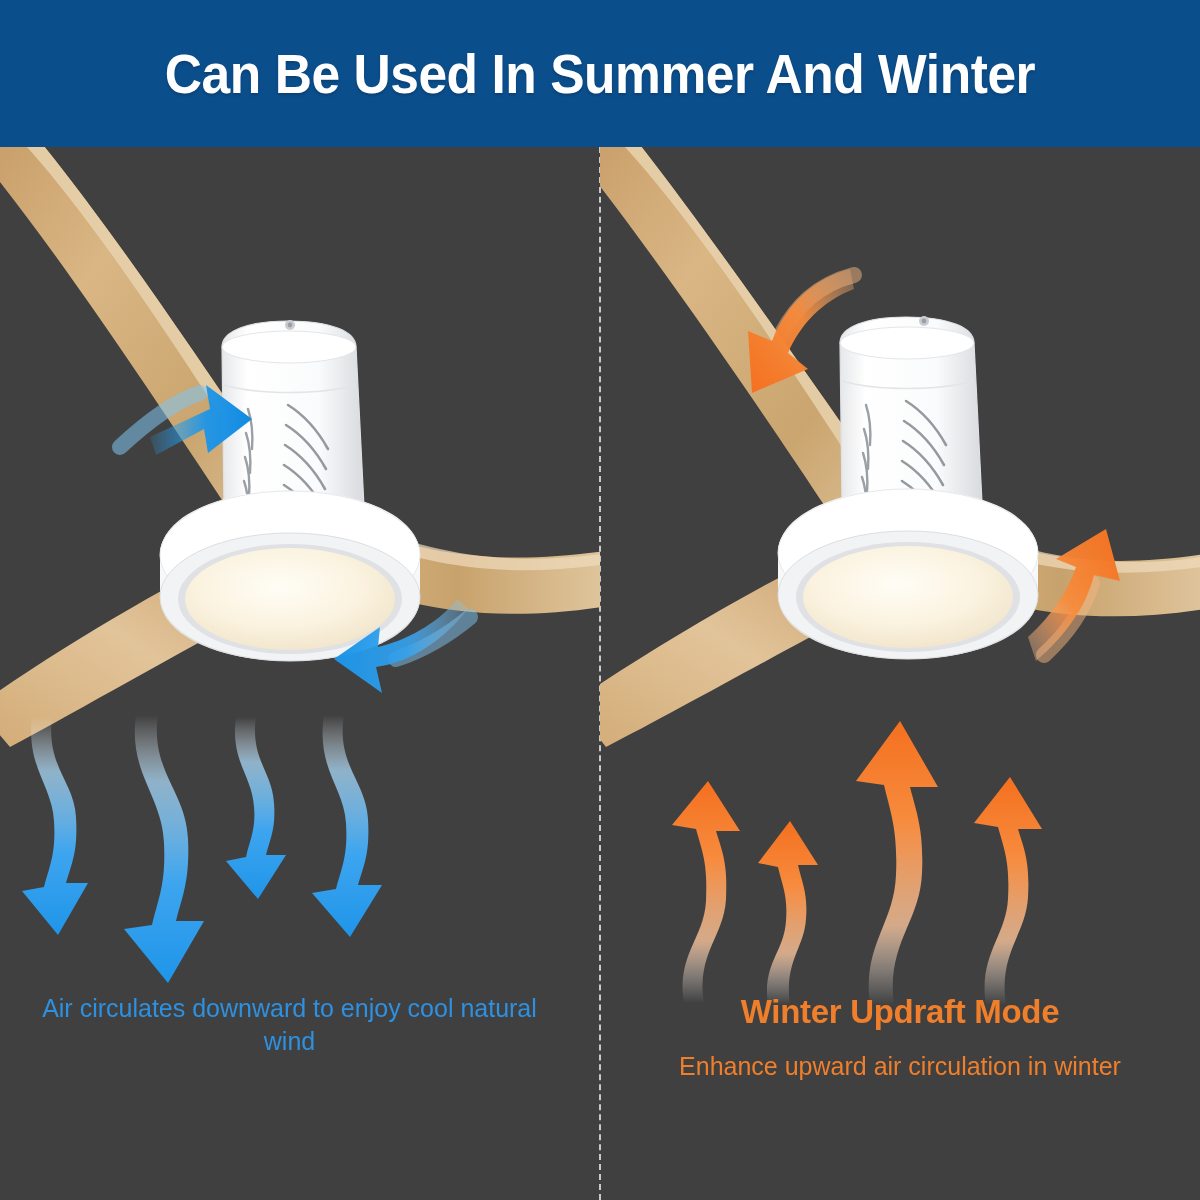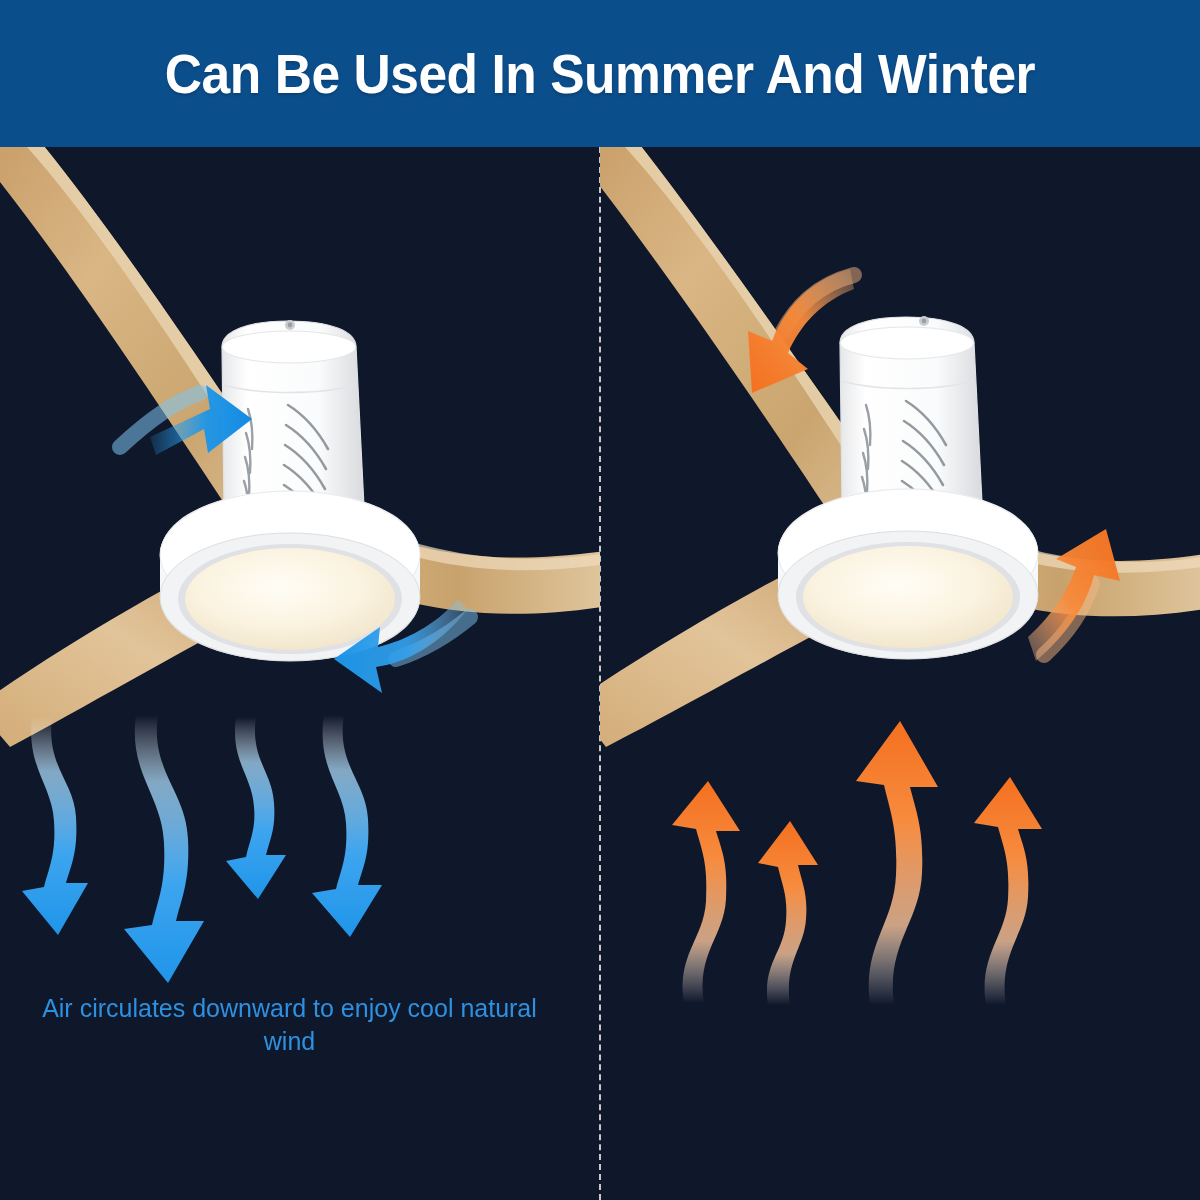--- a/index.html
+++ b/index.html
@@ -1,17 +1,17 @@
 <!DOCTYPE html>
 <html><head>
 <meta charset="utf-8">
 <style>
   html,body{margin:0;padding:0;background:#fff;}
   body{width:1200px;height:1200px;overflow:hidden;font-family:"Liberation Sans",sans-serif;}
-  .page{position:relative;width:1200px;height:1200px;background:#0f172a;}
+  .page{position:relative;width:1200px;height:1200px;background:#404040;}
 
   
   .banner{position:absolute;left:0;top:0;width:1200px;height:147px;background:#0b4e8c;
           display:flex;align-items:center;justify-content:center;overflow:hidden;}
   .banner-title{color:#ffffff;font-size:56px;font-weight:bold;letter-spacing:-0.5px;
                 font-family:"Liberation Sans Narrow","Liberation Sans",sans-serif;
                 transform:scaleX(0.92);white-space:nowrap;
                 text-shadow:0 2px 3px rgba(0,0,0,0.18);}
 
   
@@ -330,16 +330,20 @@
           </g>
 
           <g>
             <path d="M 406 298 C 398 246 426 228 428 190 C 430 154 424 142 418 122
                      L 442 122 L 410 70 L 374 116 L 398 120 C 404 142 410 154 408 192
                      C 406 230 378 248 386 298 Z" fill="url(#flowUp)"></path>
           </g>
         </svg>
       </div>
 
+      <div class="caption">
+        <p class="caption-title">Winter Updraft Mode</p>
+        <p class="caption-sub">Enhance upward air circulation in winter</p>
+      </div>
     </div>
 
   </div>
 </div>
 
 </body></html>

